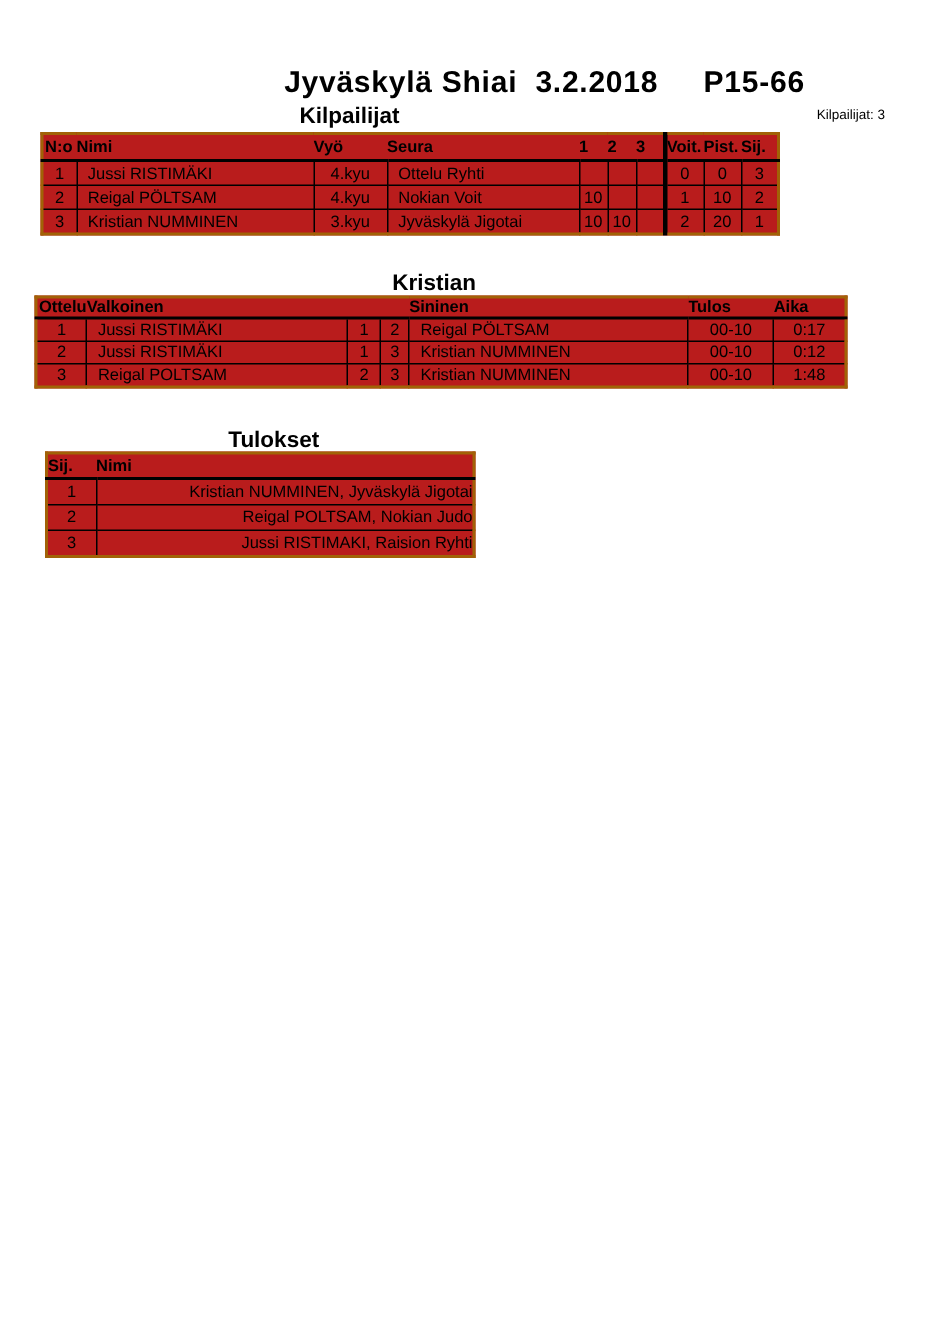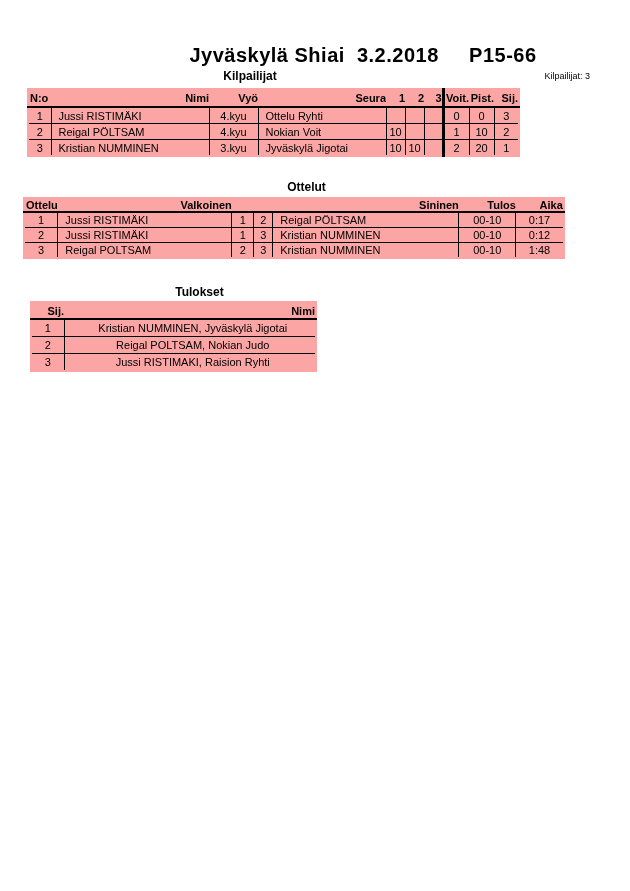--- a/index.html
+++ b/index.html
@@ -5,51 +5,51 @@
   html,body { margin:0; padding:0; background:#e8e8e8; }
   .page {
     position:relative; width:630px; height:891px; background:#ffffff;
     font-family:"Liberation Sans", sans-serif; color:#000; margin:0 auto;
     overflow:hidden;
   }
   .doc-title {
     position:absolute; top:44px; left:0; width:630px; text-align:center;
     font-size:20px; font-weight:bold; white-space:pre; letter-spacing:0.5px;margin-left:48px;
   }
-  .sec-title { position:absolute; font-weight:bold; font-size:12px; text-align:center;margin-left:17px; }
+  .sec-title { position:absolute; font-weight:bold; font-size:15px; text-align:center; }
   #sec-kilpailijat { top:69px; left:0; width:466px; }
   #sec-ottelut    { top:180px; left:23px; width:533px; }
   #sec-tulokset   { top:285px; left:40px; width:285px; }
   .count-label { position:absolute; top:71px; right:40px; font-size:9px; }
 
   table {
     position:absolute; border-collapse:collapse; table-layout:fixed;
-    background:#fca5a5; border:2px solid #fca5a5;
+    background:#b91c1c; border:2px solid #a16207;
   }
   th {
     font-size:11px; font-weight:bold; padding:0; border:0;
-    border-bottom:2px solid #000; text-align:right; white-space:nowrap; overflow:hidden;
+    border-bottom:2px solid #000; text-align:left; white-space:nowrap; overflow:hidden;
   }
   td {
     font-size:11px; padding:0; border:1px solid #000; text-align:center;
     white-space:nowrap; overflow:hidden; vertical-align:middle;
   }
   #competitors-table { left:27px; top:88px; }
   #competitors-table th { height:16px; }
   #competitors-table td { height:15px; }
   #matches-table { left:23px; top:197px; }
   #matches-table th { height:12px; }
   #matches-table td { height:14px; }
   #results-table { left:30px; top:301px; }
   #results-table th { height:15px; }
   #results-table td { height:16px; }
 
   .hl { text-align:left; padding-left:1px; }
   .cl { text-align:left; padding-left:7px; }
-  .cl3 { text-align:center; padding-left:6px;margin-top:21px; }
+  .cl3 { text-align:right; padding-left:6px;margin-top:21px; }
   .sep { border-left:3px solid #000 !important;margin-top:20px; }
 </style>
 </head>
 <body>
 
 <div class="page">
 
   <div class="doc-title">Jyväskylä Shiai  3.2.2018     P15-66</div>
   <div class="sec-title" id="sec-kilpailijat">Kilpailijat</div>
   <div class="count-label">Kilpailijat: 3</div>
@@ -114,21 +114,21 @@
         <td>10</td>
         <td>10</td>
         <td></td>
         <td class="sep">2</td>
         <td>20</td>
         <td>1</td>
       </tr>
     </tbody>
   </table>
 
-  <div class="sec-title" id="sec-ottelut">Ottelut</div>
+  <div class="sec-title" id="sec-ottelut">Kristian</div>
 
   <table id="matches-table">
     <colgroup>
       <col style="width:27px">
         <col style="width:174px">
         <col style="width:22px">
         <col style="width:19px">
       <col style="width:186px">
         <col style="width:57px">
         <col style="width:48px">

